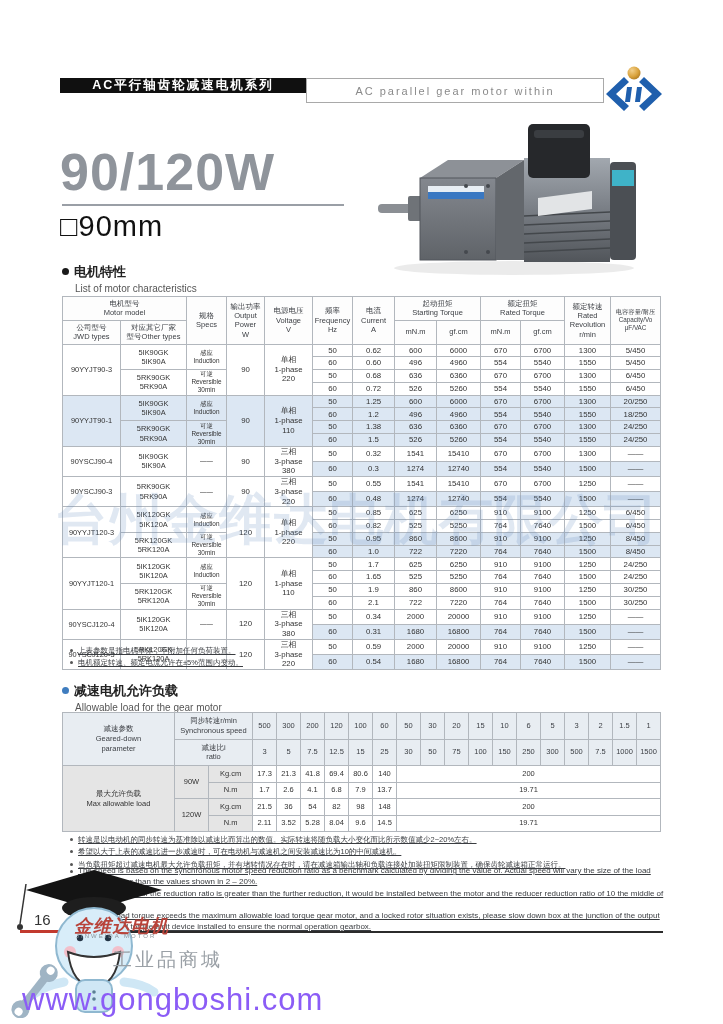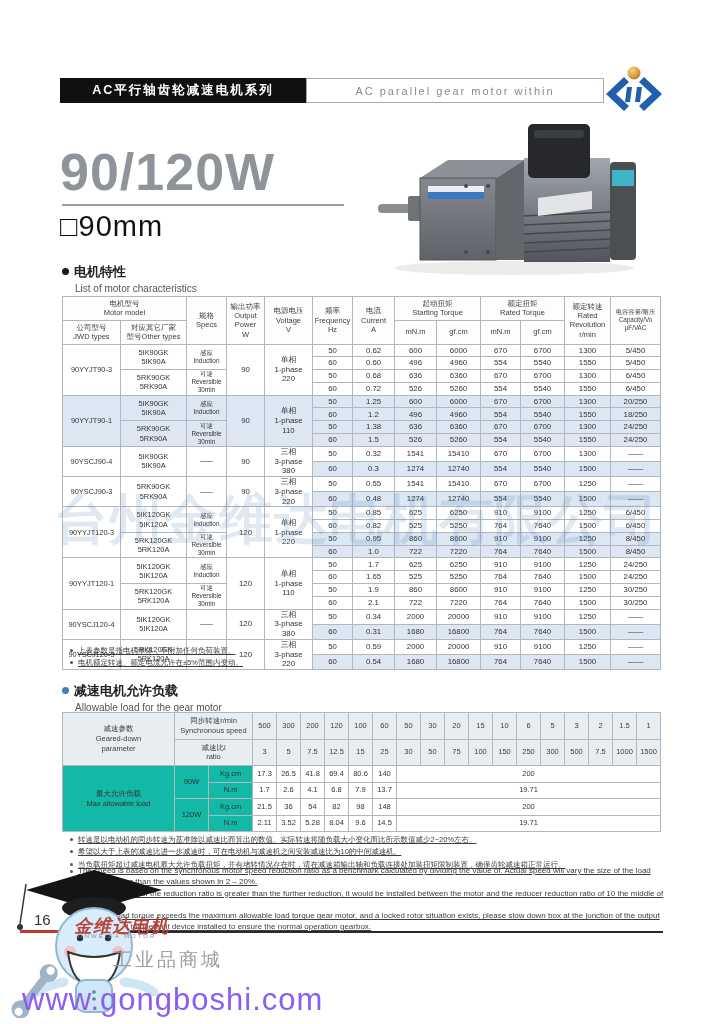--- a/index.html
+++ b/index.html
@@ -1,20 +1,20 @@
 <!DOCTYPE html>
 <html><head>
 <meta charset="utf-8">
 <style>
   html,body{margin:0;padding:0;background:#e9e9e9;}
   .page{position:relative;width:723px;height:1024px;background:#ffffff;margin:0 auto;
         font-family:"Liberation Sans","DejaVu Sans",sans-serif;overflow:hidden;color:#222;}
 
   
-  .hdr-black{position:absolute;left:60px;top:78px;width:246px;height:25px;background:#101010;
+  .hdr-black{position:absolute;left:60px;top:78px;width:246px;height:15px;background:#101010;
              color:#fff;font-size:12.5px;font-weight:bold;letter-spacing:2px;
              display:flex;align-items:center;justify-content:center;}
   .hdr-box{position:absolute;left:306px;top:78px;width:298px;height:25px;border:1px solid #a9a9a9;
            box-sizing:border-box;color:#8a8a8a;font-size:11px;letter-spacing:2px;
            display:flex;align-items:center;justify-content:center;}
   .logo{position:absolute;left:604px;top:62px;width:60px;height:58px;}
 
   
   .big-title{position:absolute;left:60px;top:146px;font-size:52px;font-weight:bold;color:#8f949b;
              letter-spacing:1px;line-height:1;}
@@ -41,21 +41,21 @@
   .t1 td{height:11.8px;font-size:7.8px;background:#fff;}
   .t1 td.spec{font-size:6.4px;}
   .t1 td.model{font-size:7.4px;}
   .t1 td.shade{background:#dce7f3;}
 
   .t2{position:absolute;left:62px;top:712px;width:598px;font-size:7.5px;color:#333;border:1.5px solid #6d7277;}
   .t2 th,.t2 td{border:1px solid #b2b7bd;text-align:center;vertical-align:middle;padding:0;
                 white-space:pre-line;line-height:1.3;overflow:hidden;}
   .t2 th{font-weight:normal;color:#3c3f44;background:#e8edf2;padding:3px 0;}
   .t2 td{height:15.5px;background:#fff;font-size:7.5px;}
-  .t2 td.lbl{background:#14b8a6;text-align:center;}
+  .t2 td.lbl{background:#e5e5e5;text-align:center;}
 
   
   .notes{position:absolute;font-size:7.5px;color:#3a3d41;line-height:1.5;text-decoration:underline;}
   .note{position:relative;padding-left:8px;margin-bottom:1px;}
   .note:before{content:"";position:absolute;left:0;top:4px;width:3px;height:3px;border-radius:50%;background:#555;}
   .notes-en{line-height:1.35;font-size:8px;}
 
   
   .wm{position:absolute;left:54px;top:484px;width:612px;font-size:54px;font-weight:bold;
       color:rgba(100,140,190,0.20);letter-spacing:1px;z-index:5;pointer-events:none;white-space:nowrap;}
@@ -610,21 +610,21 @@
           <th>1500</th>
         </tr>
       </thead>
       <tbody>
         <tr>
           <td rowspan="4" class="lbl">最大允许负载
 Max allowable load</td>
           <td rowspan="2" class="lbl">90W</td>
           <td class="lbl">Kg.cm</td>
           <td>17.3</td>
-          <td>26.5</td>
+          <td>21.3</td>
           <td>41.8</td>
           <td>69.4</td>
           <td>80.6</td>
           <td>140</td>
           <td colspan="11">200</td>
         </tr>
         <tr>
           <td class="lbl">N.m</td>
           <td>1.7</td>
           <td>2.6</td>

